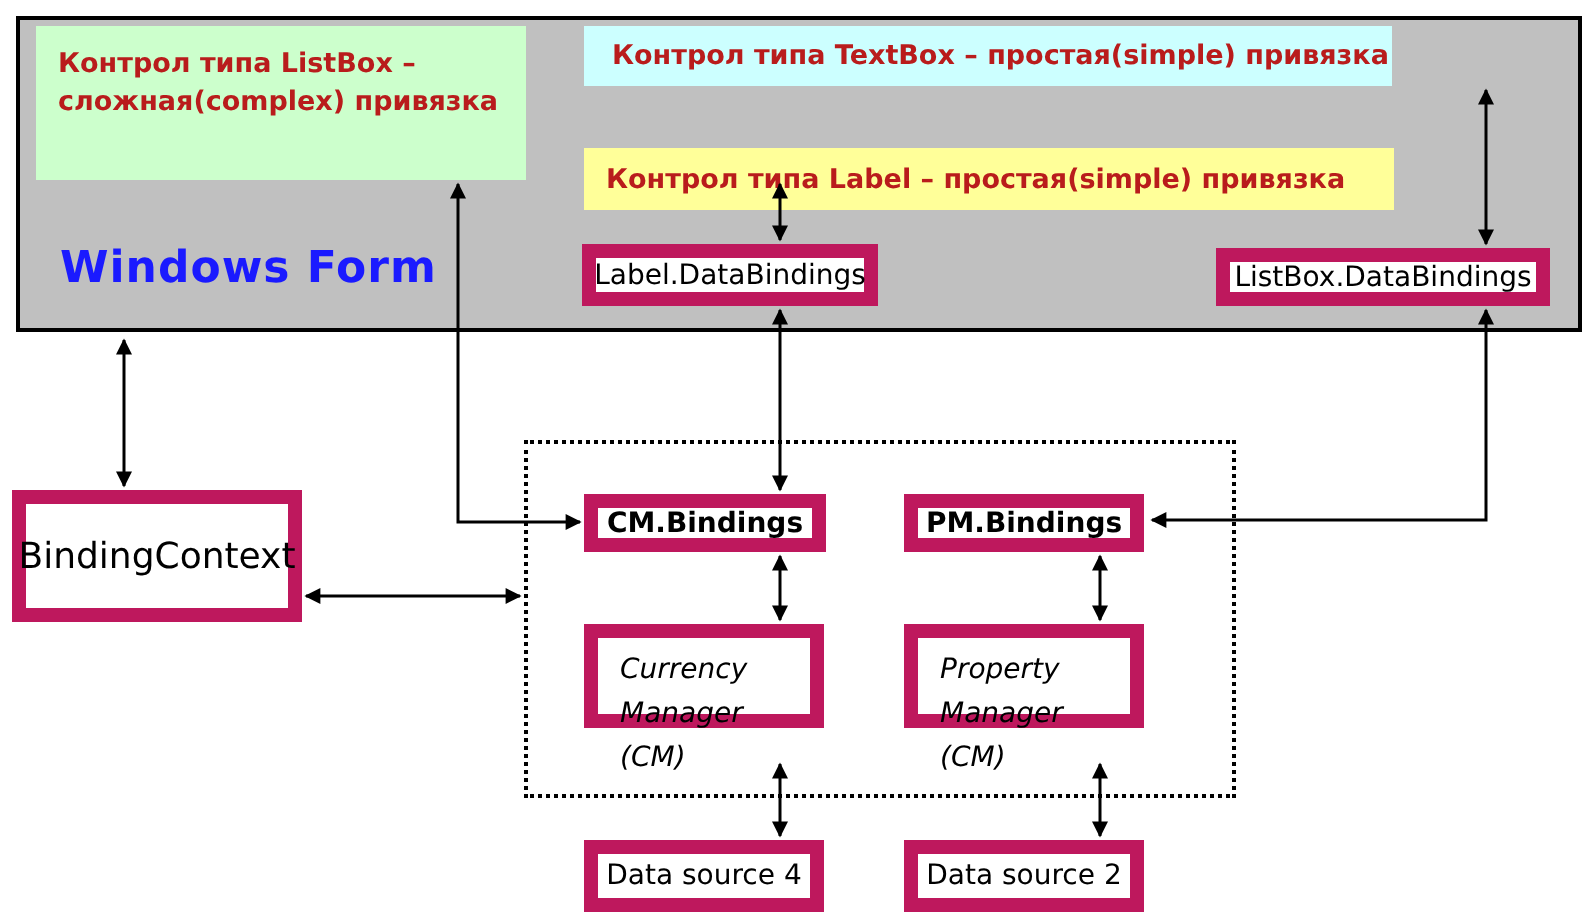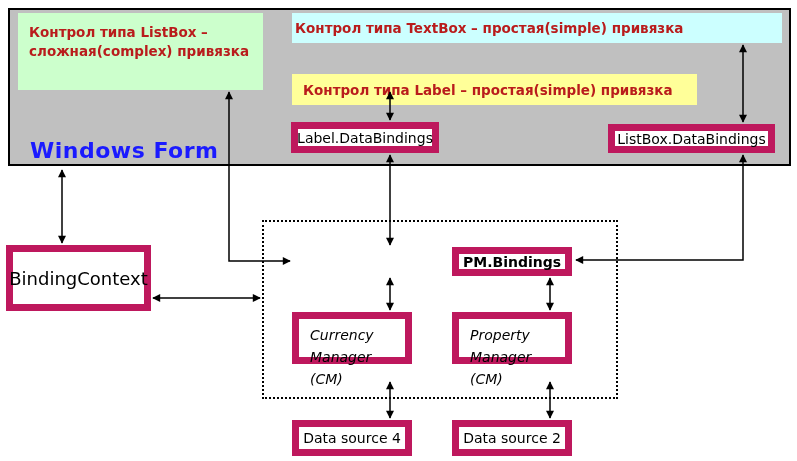--- a/index.html
+++ b/index.html
@@ -34,23 +34,23 @@
     z-index: 2;
   }
   .ctl-listbox {
     left: 18px; top: 13px;
     width: 245px; height: 77px;
     padding: 10px 10px 0 11px;
     line-height: 19px;
   }
   .ctl-textbox {
     left: 292px; top: 13px;
-    width: 490px; height: 30px;
+    width: 404px; height: 30px;
     display: flex; align-items: center;
-    padding-left: 3px;
+    padding-left: 14px;
   }
   .ctl-label {
     left: 292px; top: 74px;
     width: 405px; height: 31px;
     display: flex; align-items: center;
     padding-left: 11px;
   }
   .form-title {
     left: 30px; top: 122px;
     font-size: 22px;
@@ -102,30 +102,31 @@
 
   <div class="abs form-panel" style="background-color: rgb(192, 192, 192);"></div>
 
   <div class="abs ctl ctl-listbox" style="background-color: rgb(204, 255, 204);">Контрол типа ListBox –
 сложная(complex) привязка</div>
 
   <div class="abs ctl ctl-textbox" style="background-color: rgb(204, 255, 255);">Контрол типа TextBox – простая(simple) привязка</div>
 
   <div class="abs ctl ctl-label" style="background-color: rgb(255, 255, 153);">Контрол типа Label – простая(simple) привязка</div>
 
-  <div class="abs form-title" style="color: rgb(26, 26, 255); margin-top: 16px;">Windows Form</div>
+  <div class="abs form-title" style="color: rgb(26, 26, 255);">Windows Form</div>
 
   <div class="abs node node-label-db">Label.DataBindings</div>
 
   <div class="abs node node-textbox-db">ListBox.DataBindings</div>
 
   <div class="abs node node-binding-ctx">BindingContext</div>
 
   <div class="abs dotted-group"></div>
 
+  <div class="abs node node-cm-bindings">CM.Bindings</div>
 
   <div class="abs node node-pm-bindings">PM.Bindings</div>
 
   <div class="abs node node-manager node-currency">Currency
 Manager
 (CM)</div>
 
   <div class="abs node node-manager node-property">Property
 Manager
 (CM)</div>

